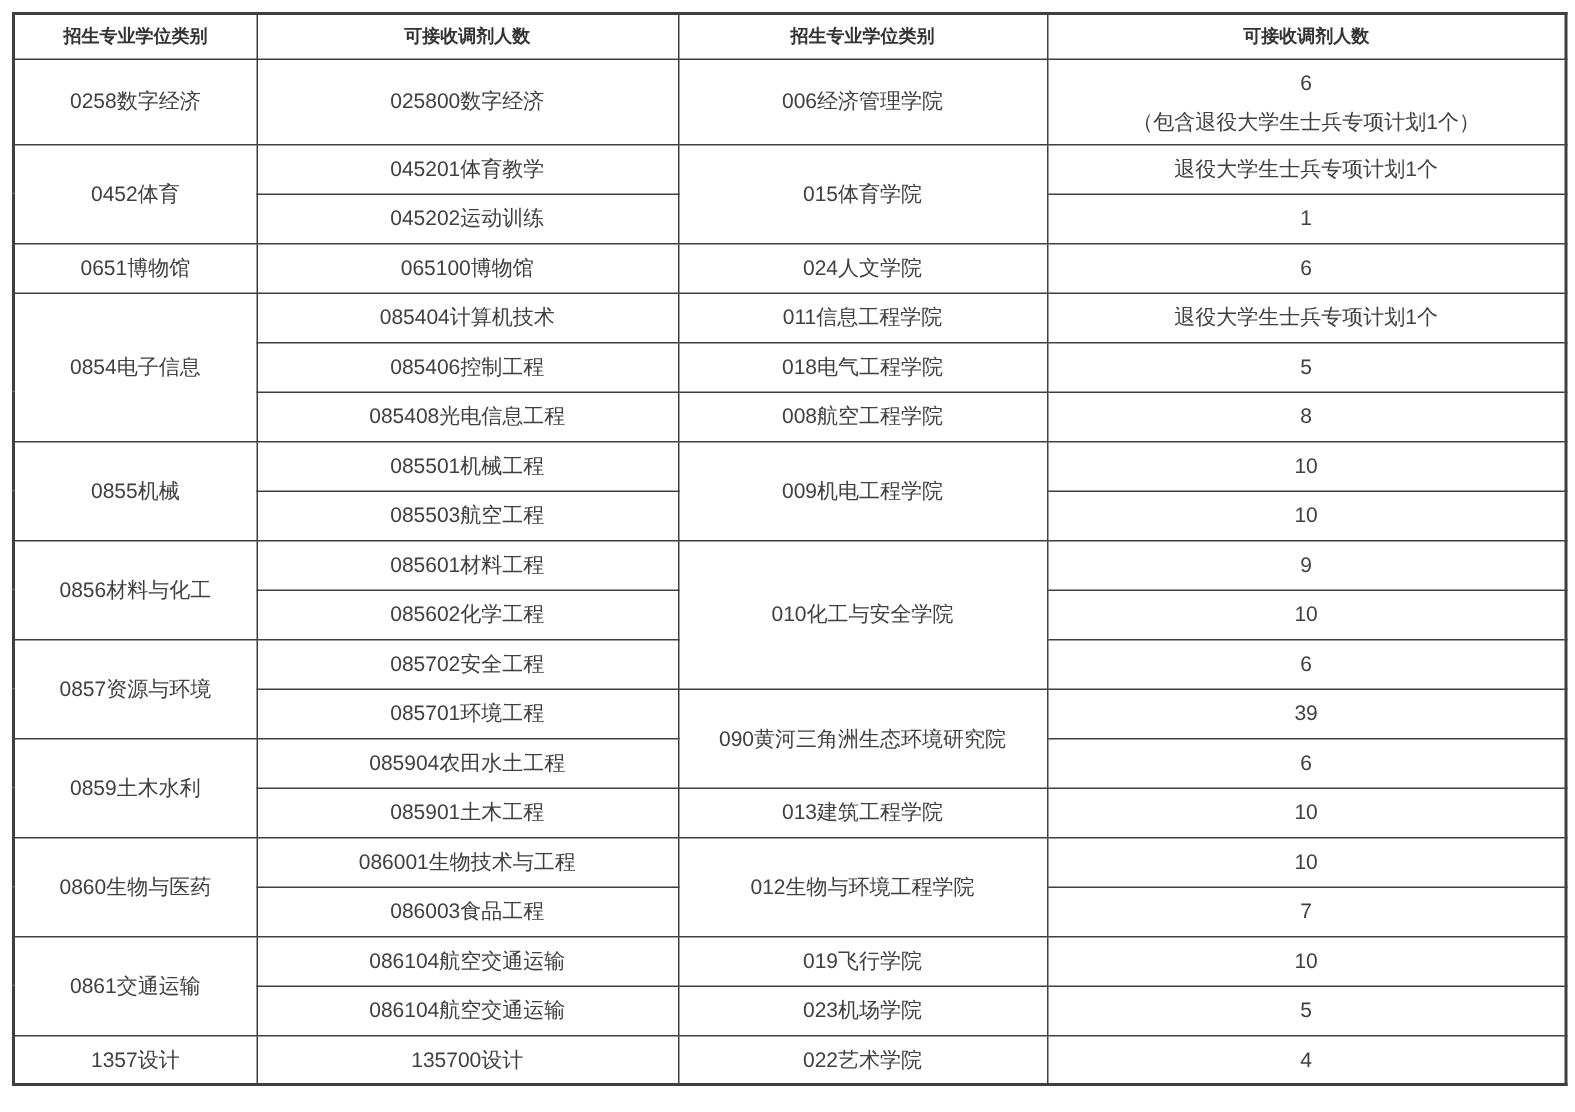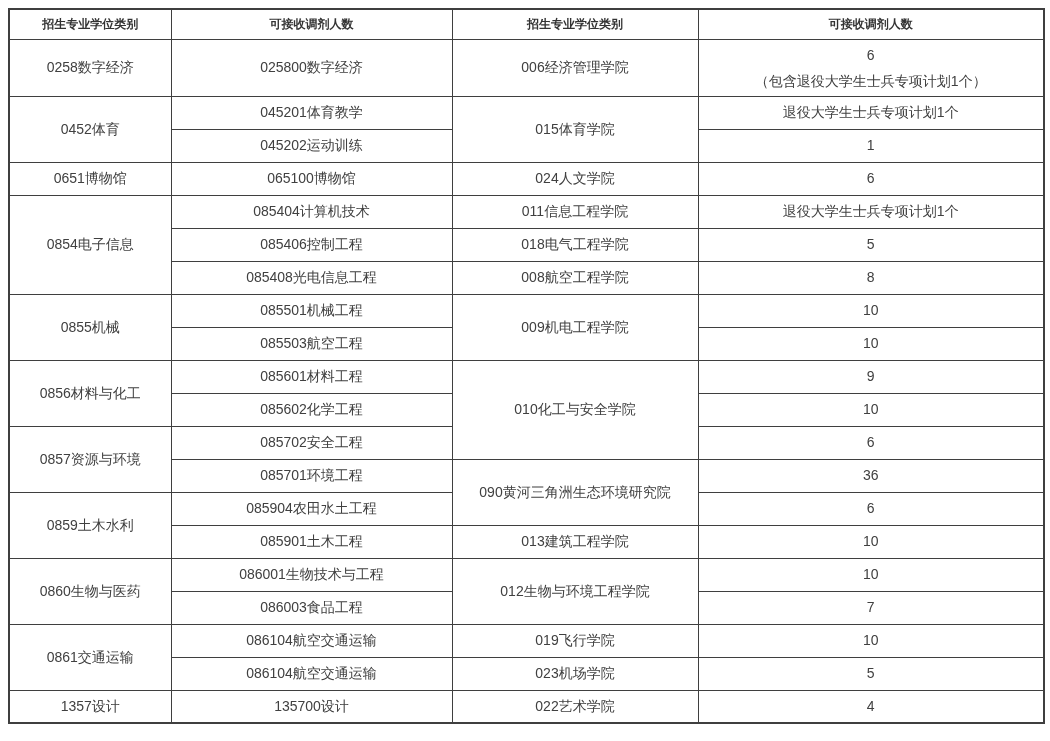--- a/index.html
+++ b/index.html
@@ -136,21 +136,21 @@
           <td>10</td>
         </tr>
         <tr>
           <td rowspan="2">0857资源与环境</td>
           <td>085702安全工程</td>
           <td>6</td>
         </tr>
         <tr>
           <td>085701环境工程</td>
           <td rowspan="2">090黄河三角洲生态环境研究院</td>
-          <td>36</td>
+          <td>39</td>
         </tr>
         <tr>
           <td rowspan="2">0859土木水利</td>
           <td>085904农田水土工程</td>
           <td>6</td>
         </tr>
         <tr>
           <td>085901土木工程</td>
           <td>013建筑工程学院</td>
           <td>10</td>

